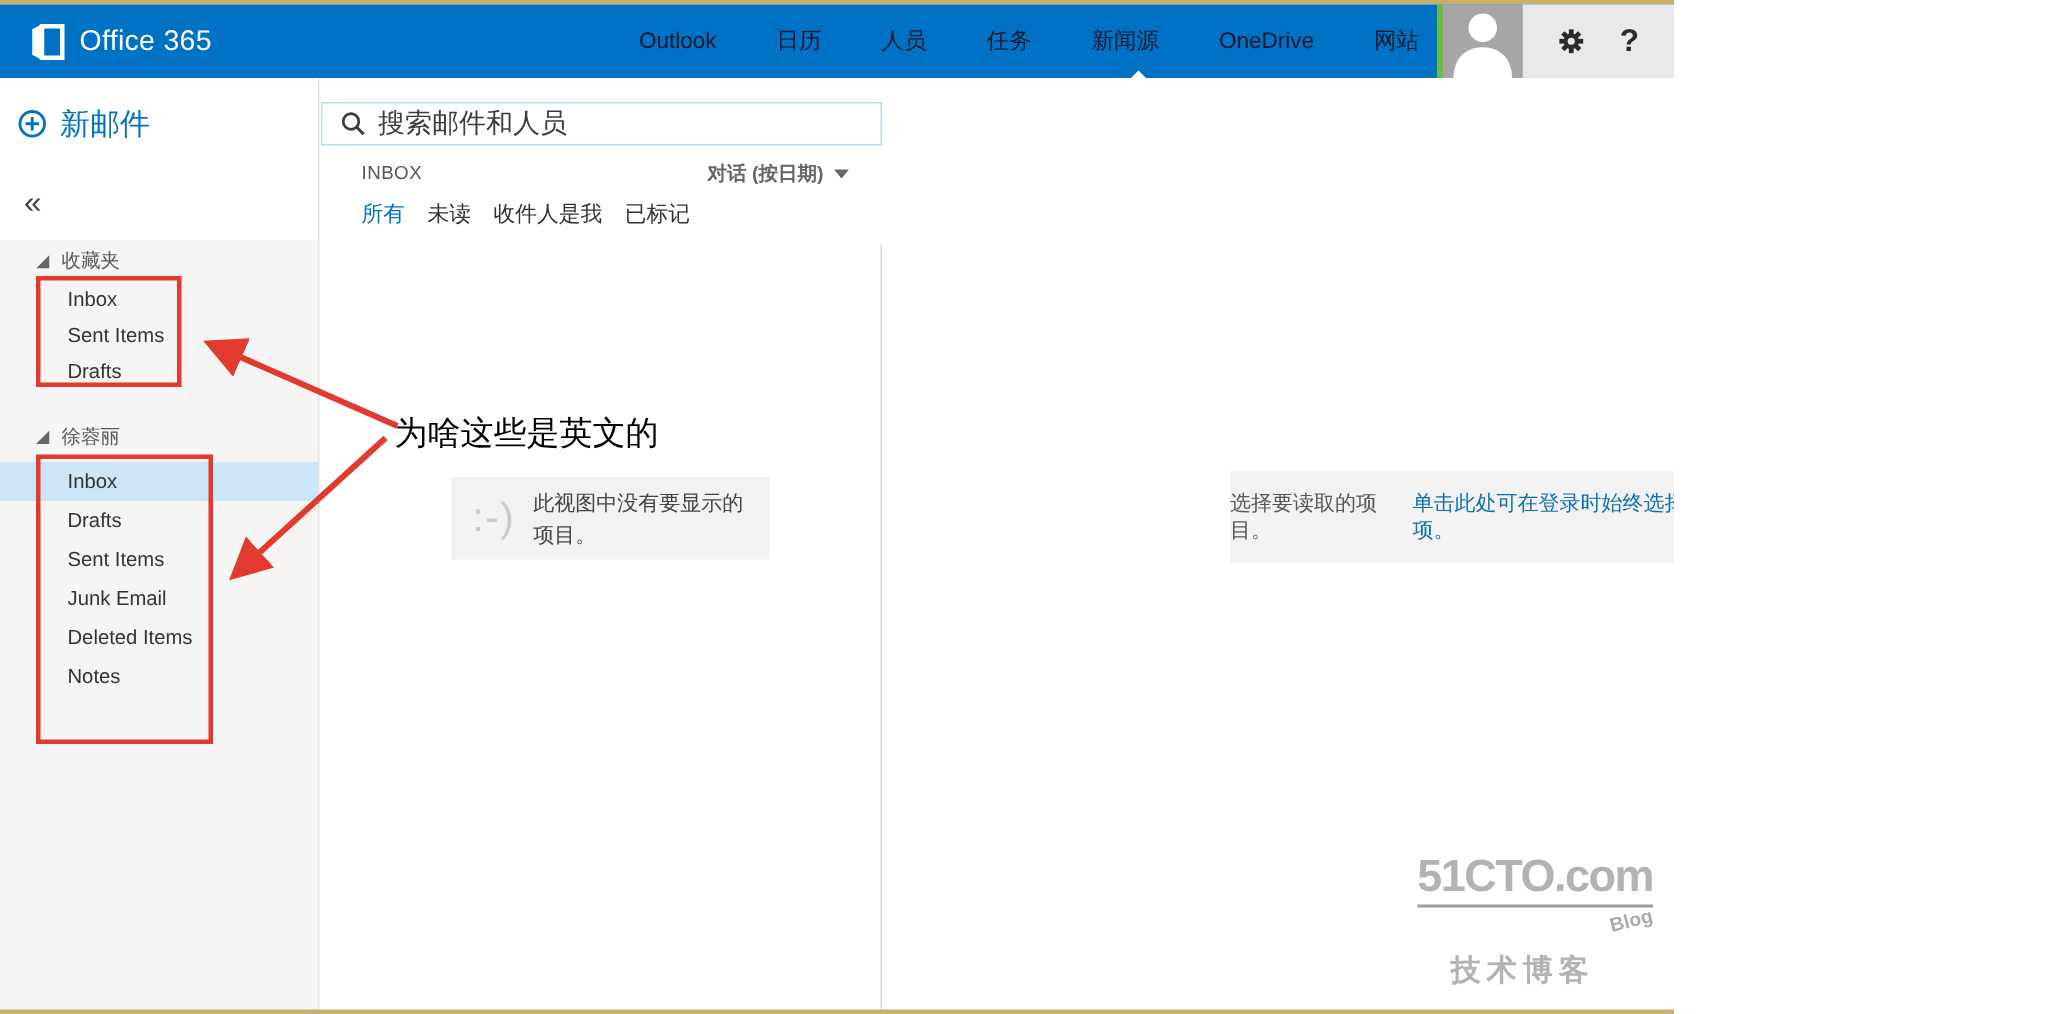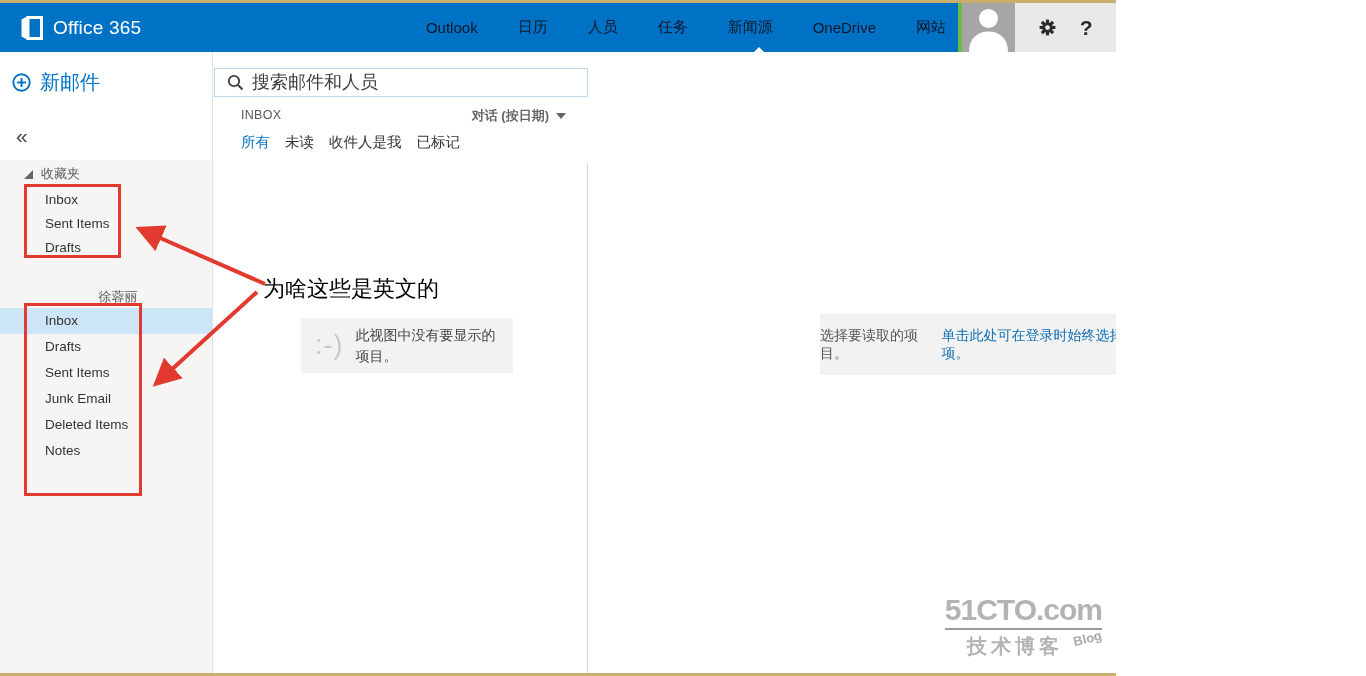--- a/index.html
+++ b/index.html
@@ -29,21 +29,21 @@
   
   .sidebar { position:absolute; left:0; top:52px; width:213px; height:624px; background:#fff; border-right:1px solid #E3E3E3; }
   .new-mail { position:absolute; left:12px; top:17px; display:flex; align-items:center; gap:9px;
     color:#0072C6; font-size:20px; cursor:pointer; }
   .collapse { position:absolute; left:16px; top:72px; font-size:21px; color:#444; cursor:pointer; }
   .tree { position:absolute; left:0; top:108px; right:0; bottom:0; background:#F6F5F4; padding-top:3px; }
   .tree-header { display:flex; align-items:center; gap:8px; padding-left:24px; height:22px;
     color:#5a5a5a; font-size:13px; cursor:pointer; }
   .tree-items { margin-top:3px; }
   .tree-item { padding-left:45px; height:24px; line-height:24px; font-size:13.5px; color:#333; cursor:pointer; }
-  .sec2 { margin-top:20px;flex-direction:column; }
+  .sec2 { margin-top:20px; }
   .sec2 .tree-item { height:26px; line-height:26px; }
   .tree-item.selected { background:#CDE6F7; }
 
   
   .listcol { position:absolute; left:214px; top:52px; width:374px; height:624px; background:#fff; }
   .searchbox { position:absolute; left:0; top:16px; width:374px; height:29px; border:1px solid #BFD9EC;
     background:#fff; display:flex; align-items:center; padding-left:12px; gap:8px; }
   .searchbox input { border:none; outline:none; flex:1; font-size:18px; color:#333; background:transparent;
     font-family:inherit; }
   .searchbox input::placeholder { color:#3c3c3c; opacity:1; }
@@ -75,21 +75,21 @@
   .anno-box2 { left:24px; top:303px; width:118px; height:193px; }
   .anno-text { position:absolute; left:263px; top:274px; font-size:22px; color:#000000; z-index:40;
     pointer-events:none; white-space:nowrap; }
   .anno-svg { position:absolute; left:0; top:0; width:1366px; height:676px; z-index:39; pointer-events:none; }
 
   
   .watermark { position:absolute; right:14px; bottom:16px; z-index:30; text-align:right; color:#B3B3B3; }
   .wm-title { font-size:30px; font-weight:700; letter-spacing:-1px; text-shadow:1px 1px 0 #fff;
     border-bottom:2px solid #9b9b9b; padding-bottom:1px; }
   .wm-row { display:flex; align-items:flex-start; justify-content:flex-end; gap:10px; margin-top:3px; }
-  .wm-sub { font-size:20px; font-weight:700; text-shadow:1px 1px 0 #fff; letter-spacing:4px; }
+  .wm-sub { font-size:20px; font-weight:700; text-shadow:1px 1px 0 #fff; letter-spacing:4px;margin-top:25px; }
   .wm-badge { font-size:13px; font-weight:700; color:#ABABAB; transform:rotate(-14deg); margin-top:-2px; }
 </style>
 </head>
 <body>
 
 <div class="stage">
   <div class="strip-top"></div>
 
   <div class="topbar">
     <div class="brand">

